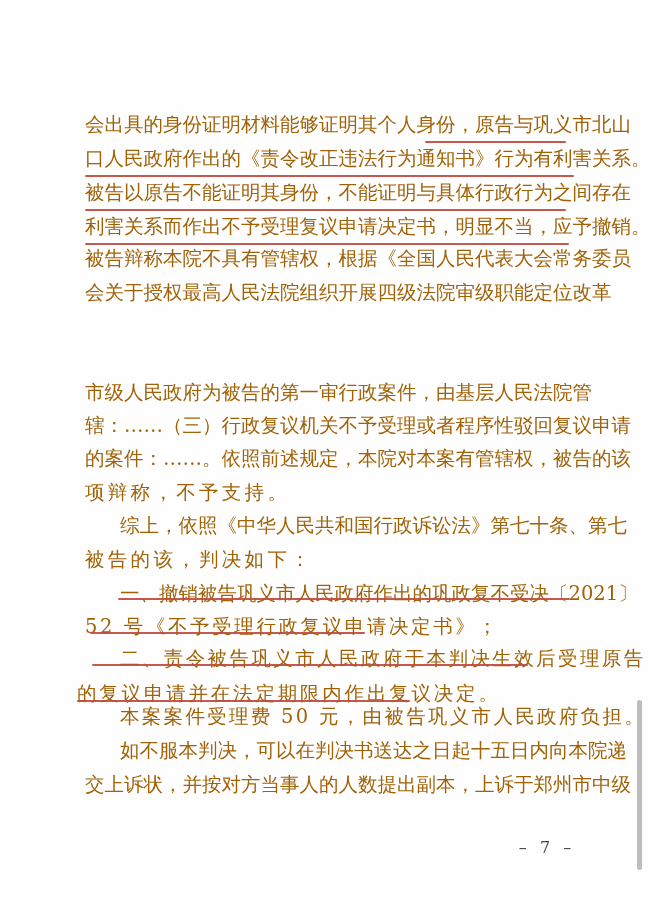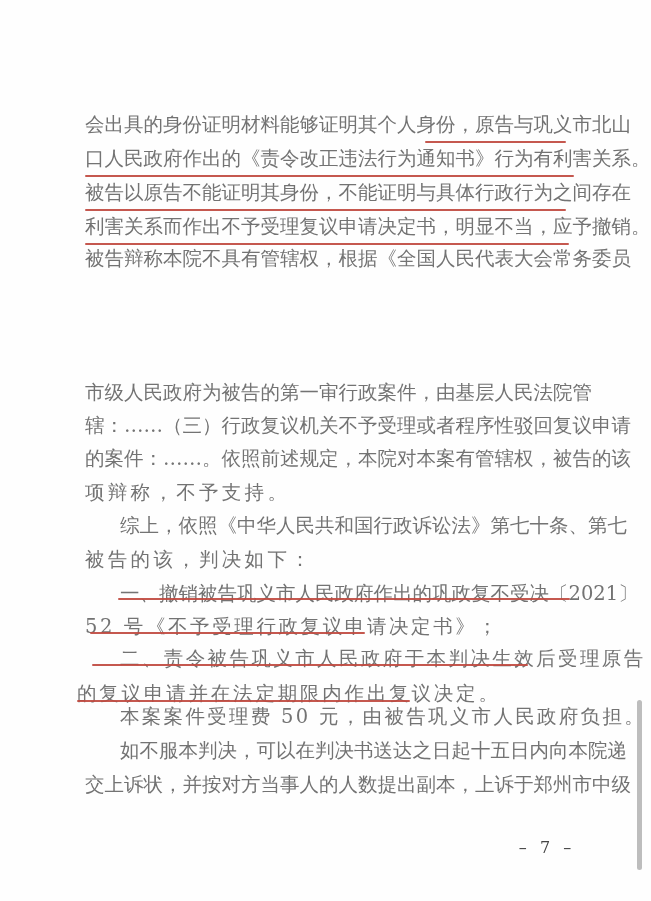--- a/index.html
+++ b/index.html
@@ -23,21 +23,21 @@
     }
     .line {
       position: absolute;
       left: 85px;
       width: 480px;
       height: 26px;
       font-size: 19.5px;
       line-height: 26px;
       letter-spacing: 3.3px;
       white-space: nowrap;
-      color: #737373;
+      color: #a16207;
     }
     .line.indent { left: 120px; width: 445px; }
     .line.justify {
       text-align: justify;
       text-align-last: justify;
       letter-spacing: 0;
     }
     .ul {
       position: absolute;
       height: 2px;
@@ -69,20 +69,21 @@
 <body>
 
 <div class="page">
 
   <div class="line justify" style="top:112px">会出具的身份证明材料能够证明其个人身份，原告与巩义市北山</div>
   <div class="line justify" style="top:146px">口人民政府作出的《责令改正违法行为通知书》行为有利害关系。</div>
   <div class="line justify" style="top:180px">被告以原告不能证明其身份，不能证明与具体行政行为之间存在</div>
   <div class="line justify" style="top:214px">利害关系而作出不予受理复议申请决定书，明显不当，应予撤销。</div>
 
   <div class="line justify" style="top:246px">被告辩称本院不具有管辖权，根据《全国人民代表大会常务委员</div>
+  <div class="line justify" style="top:280px">会关于授权最高人民法院组织开展四级法院审级职能定位改革</div>
   <div class="line justify" style="top:380px">市级人民政府为被告的第一审行政案件，由基层人民法院管</div>
   <div class="line justify" style="top:413px">辖：……（三）行政复议机关不予受理或者程序性驳回复议申请</div>
   <div class="line justify" style="top:446px">的案件：……。依照前述规定，本院对本案有管辖权，被告的该</div>
   <div class="line indent justify" style="top:513px">综上，依照《中华人民共和国行政诉讼法》第七十条、第七</div>
 
   <div class="line" style="top:480px">项辩称，不予支持。</div>
   <div class="line" style="top:547px">被告的该，判决如下：</div>
   <div class="line indent justify" style="top:581px">一、撤销被告巩义市人民政府作出的巩政复不受决〔2021〕</div>
   <div class="line" style="top:614px; letter-spacing:2.6px">52 号《不予受理行政复议申请决定书》；</div>
   <div class="line indent" style="top:646px; letter-spacing:2.4px">二、责令被告巩义市人民政府于本判决生效后受理原告</div>

